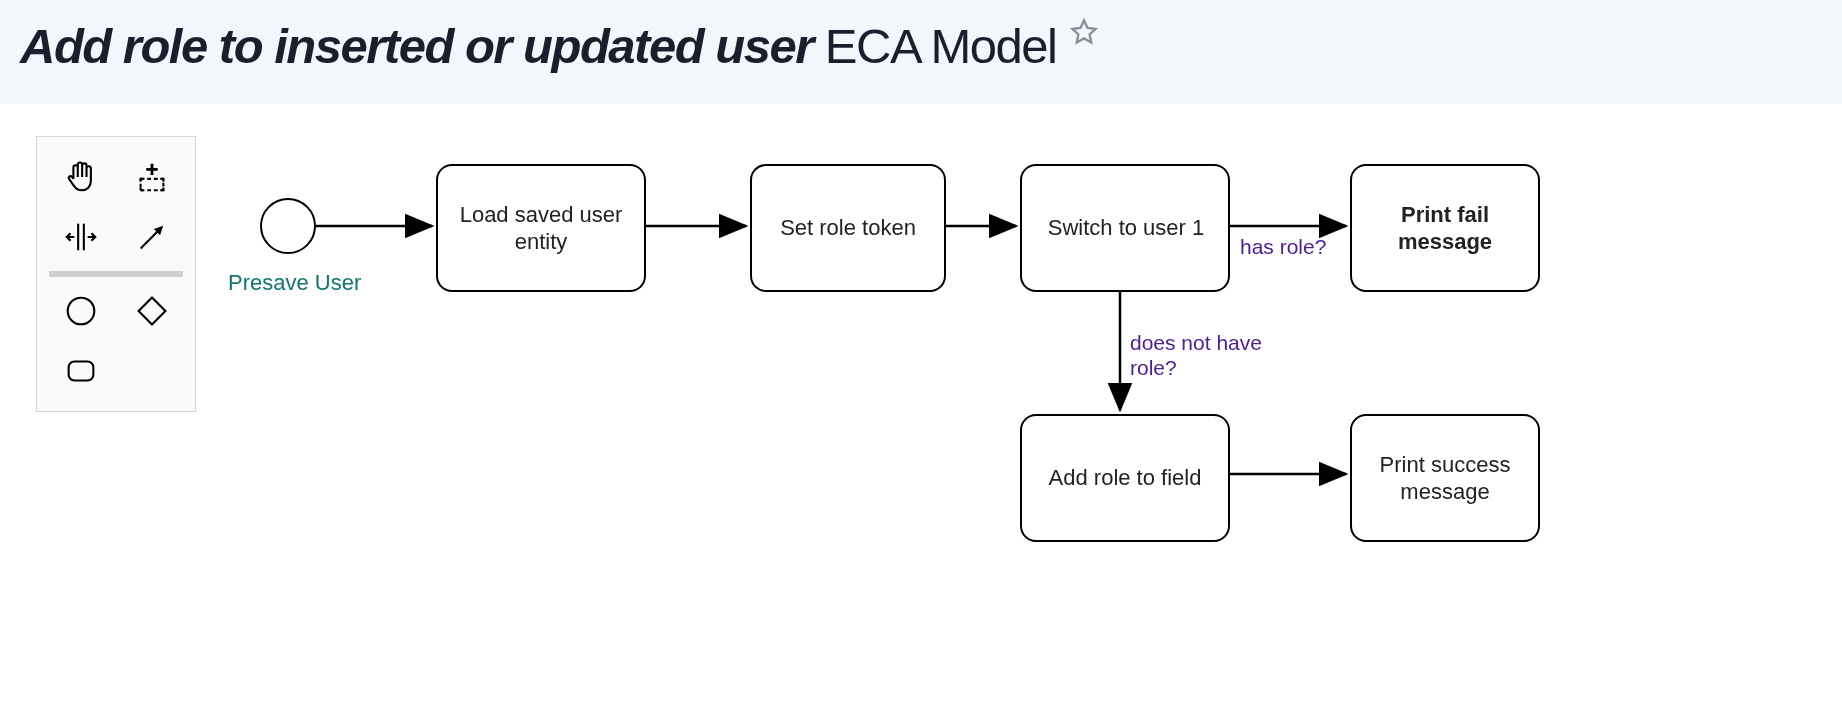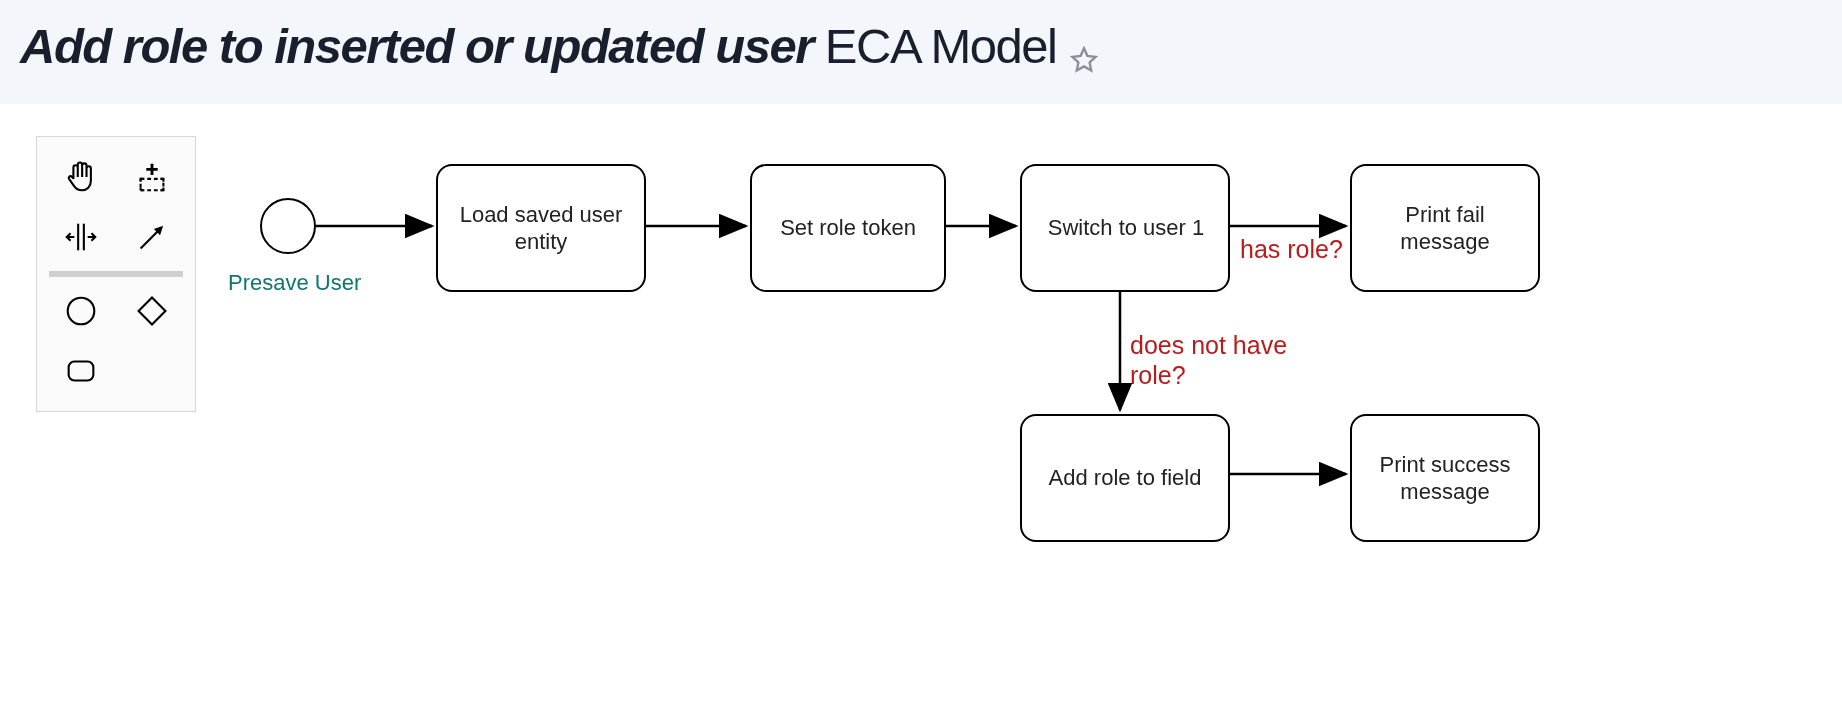--- a/index.html
+++ b/index.html
@@ -7,21 +7,21 @@
     font-family: -apple-system, BlinkMacSystemFont, "Segoe UI", Helvetica, Arial, sans-serif;
     background: #fff;
     width: 1842px;
     height: 722px;
     overflow: hidden;
   }
   .header {
     background: #f3f6fb;
     padding: 18px 20px 30px 20px;
     display: flex;
-    align-items: flex-end;
+    align-items: flex-start;
     gap: 14px;
   }
   .header h1 {
     font-size: 49px;
     font-weight: 400;
     color: #1a1f2d;
     letter-spacing: -1.5px;
   }
   .header h1 .italic-bold {
     font-style: italic;
@@ -108,22 +108,22 @@
     background: #fff;
   }
   .start-label {
     position: absolute;
     font-size: 22px;
     color: #0f766e;
     white-space: nowrap;
   }
   .edge-label {
     position: absolute;
-    font-size: 25px;
-    color: #b91c1c;
+    font-size: 21px;
+    color: #4c1d95;
     line-height: 1.2;
   }
 </style>
 </head>
 <body>
 
 <div class="header">
   <h1>
     <span class="italic-bold">Add role to inserted or updated user</span>
     <span>ECA Model</span>
@@ -214,21 +214,21 @@
 
   <div class="node" style="left:436px; top:60px; width:210px; height:128px;align-items:center;">
     <span>Load saved user entity</span>
   </div>
   <div class="node" style="left:750px; top:60px; width:196px; height:128px;">
     <span>Set role token</span>
   </div>
   <div class="node" style="left:1020px; top:60px; width:210px; height:128px;padding-left:14px;">
     <span>Switch to user 1</span>
   </div>
-  <div class="node" style="left:1350px; top:60px; width:190px; height:128px;">
+  <div class="node" style="left:1350px; top:60px; width:190px; height:128px;font-weight:bold;">
     <span>Print fail message</span>
   </div>
   <div class="node" style="left:1020px; top:310px; width:210px; height:128px;text-align:right;">
     <span>Add role to field</span>
   </div>
   <div class="node" style="left:1350px; top:310px; width:190px; height:128px;">
     <span>Print success message</span>
   </div>
 
   <div class="edge-label" style="left:1240px; top:130px;">has role?</div>

